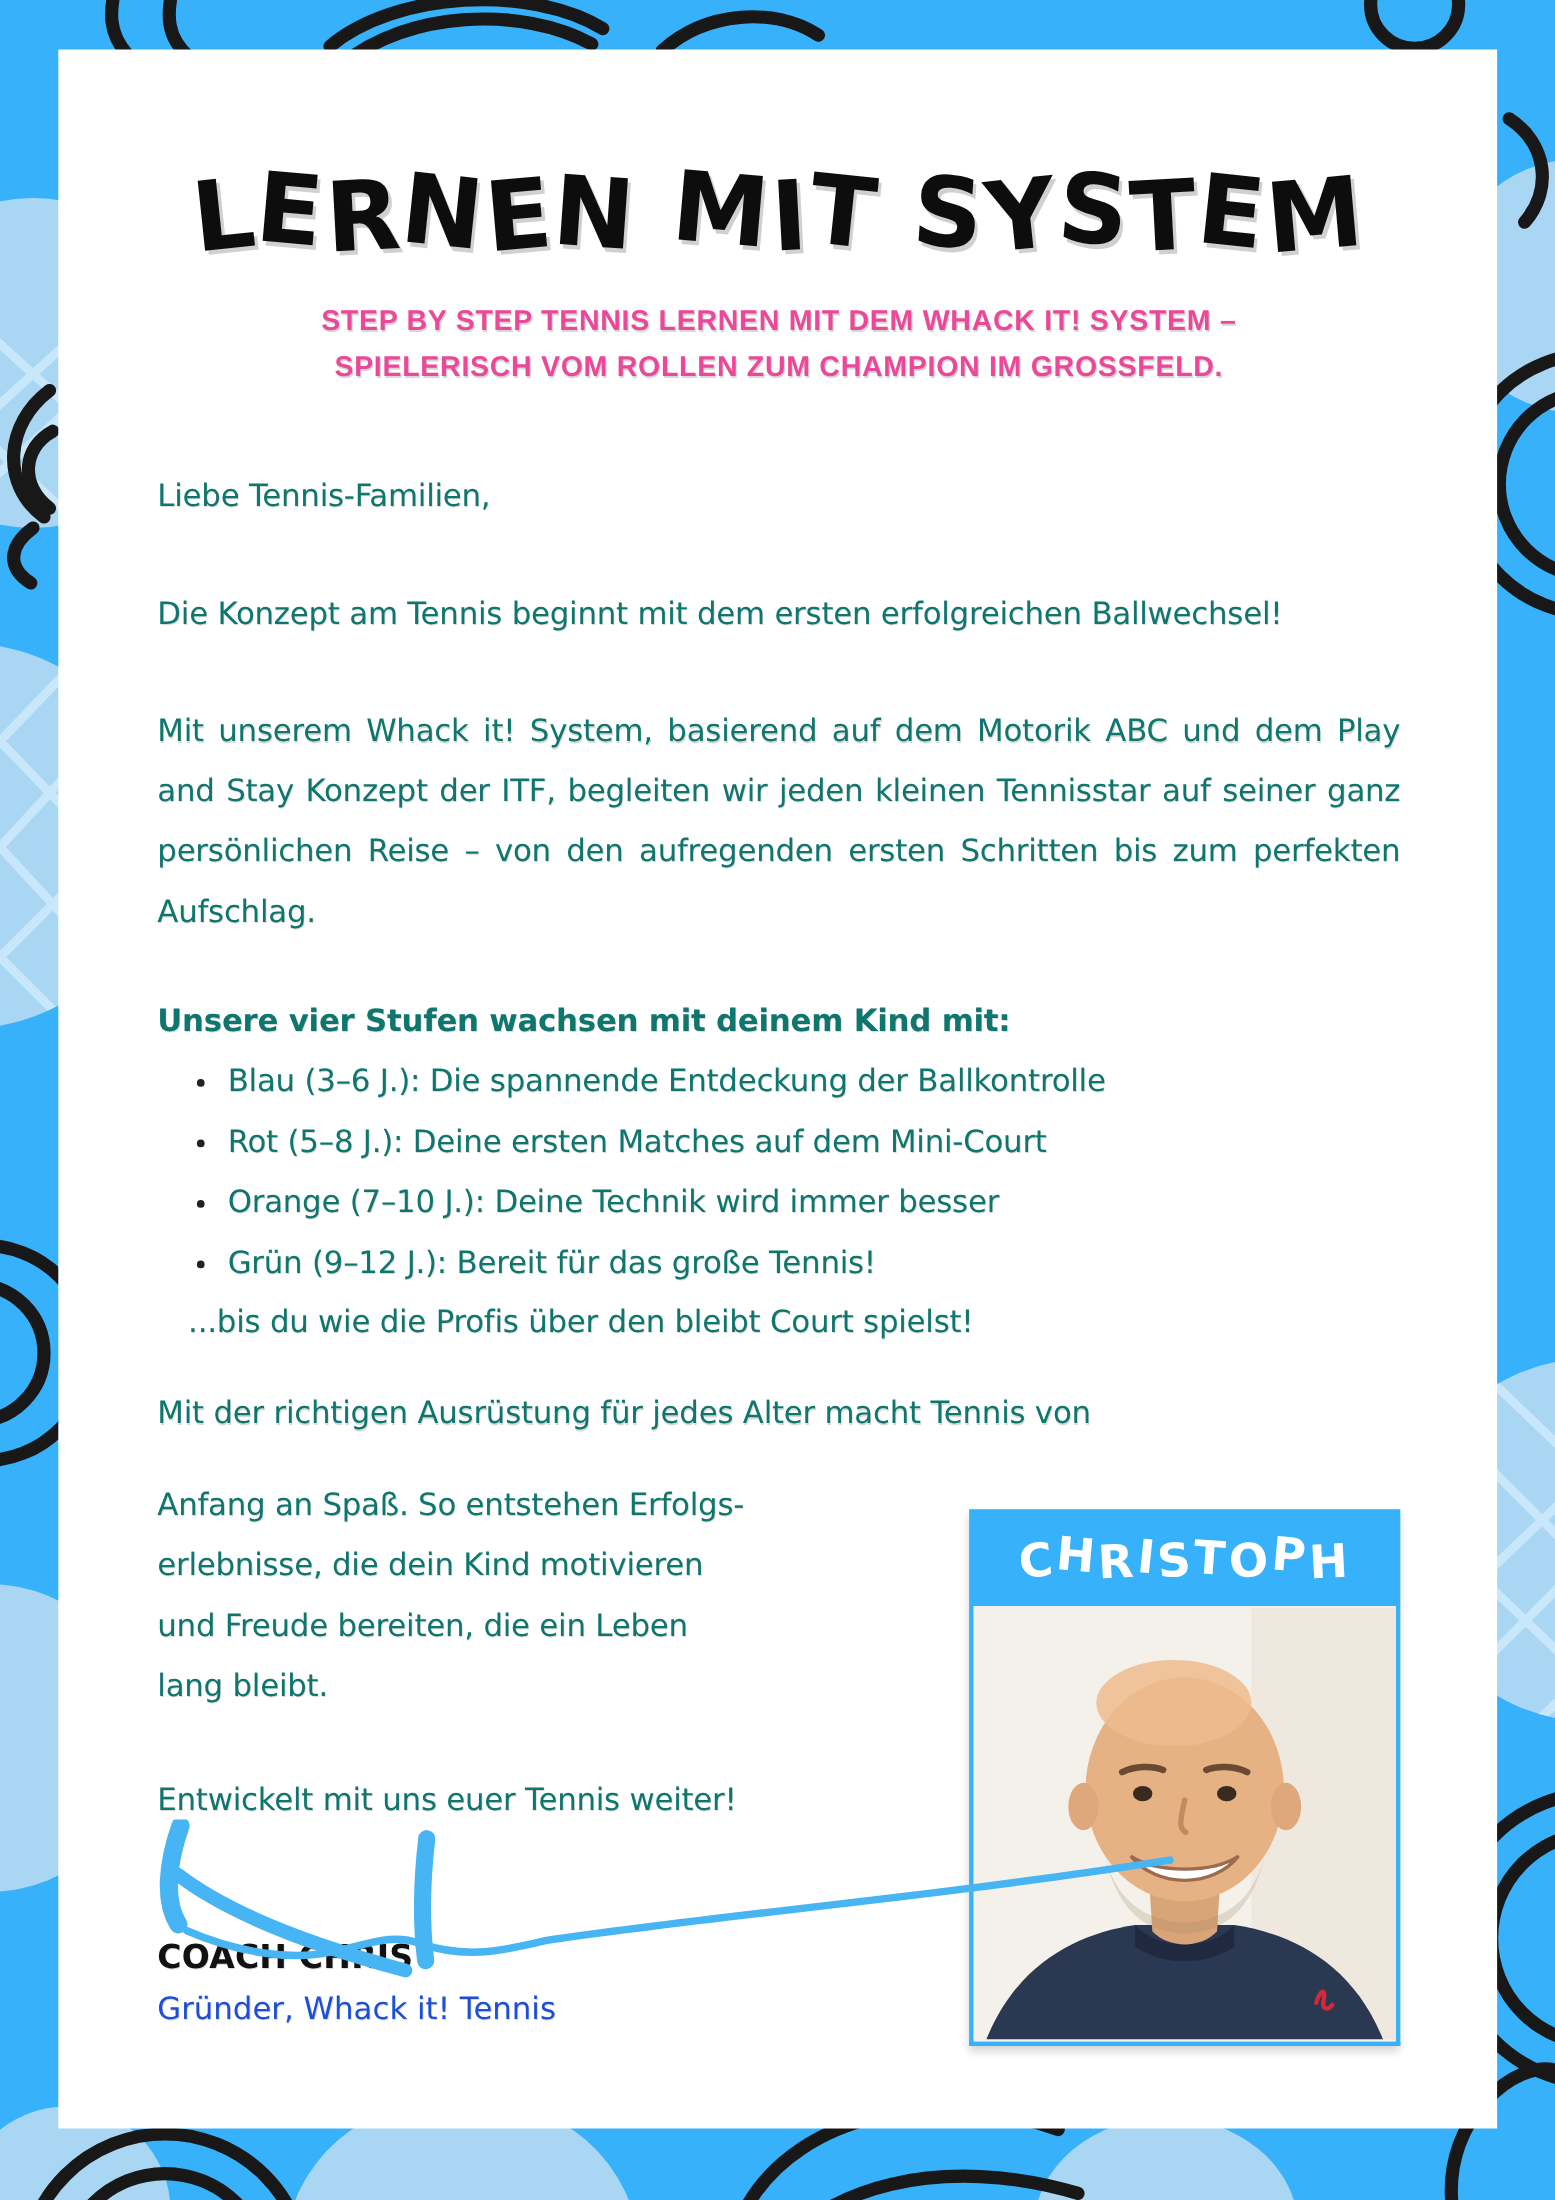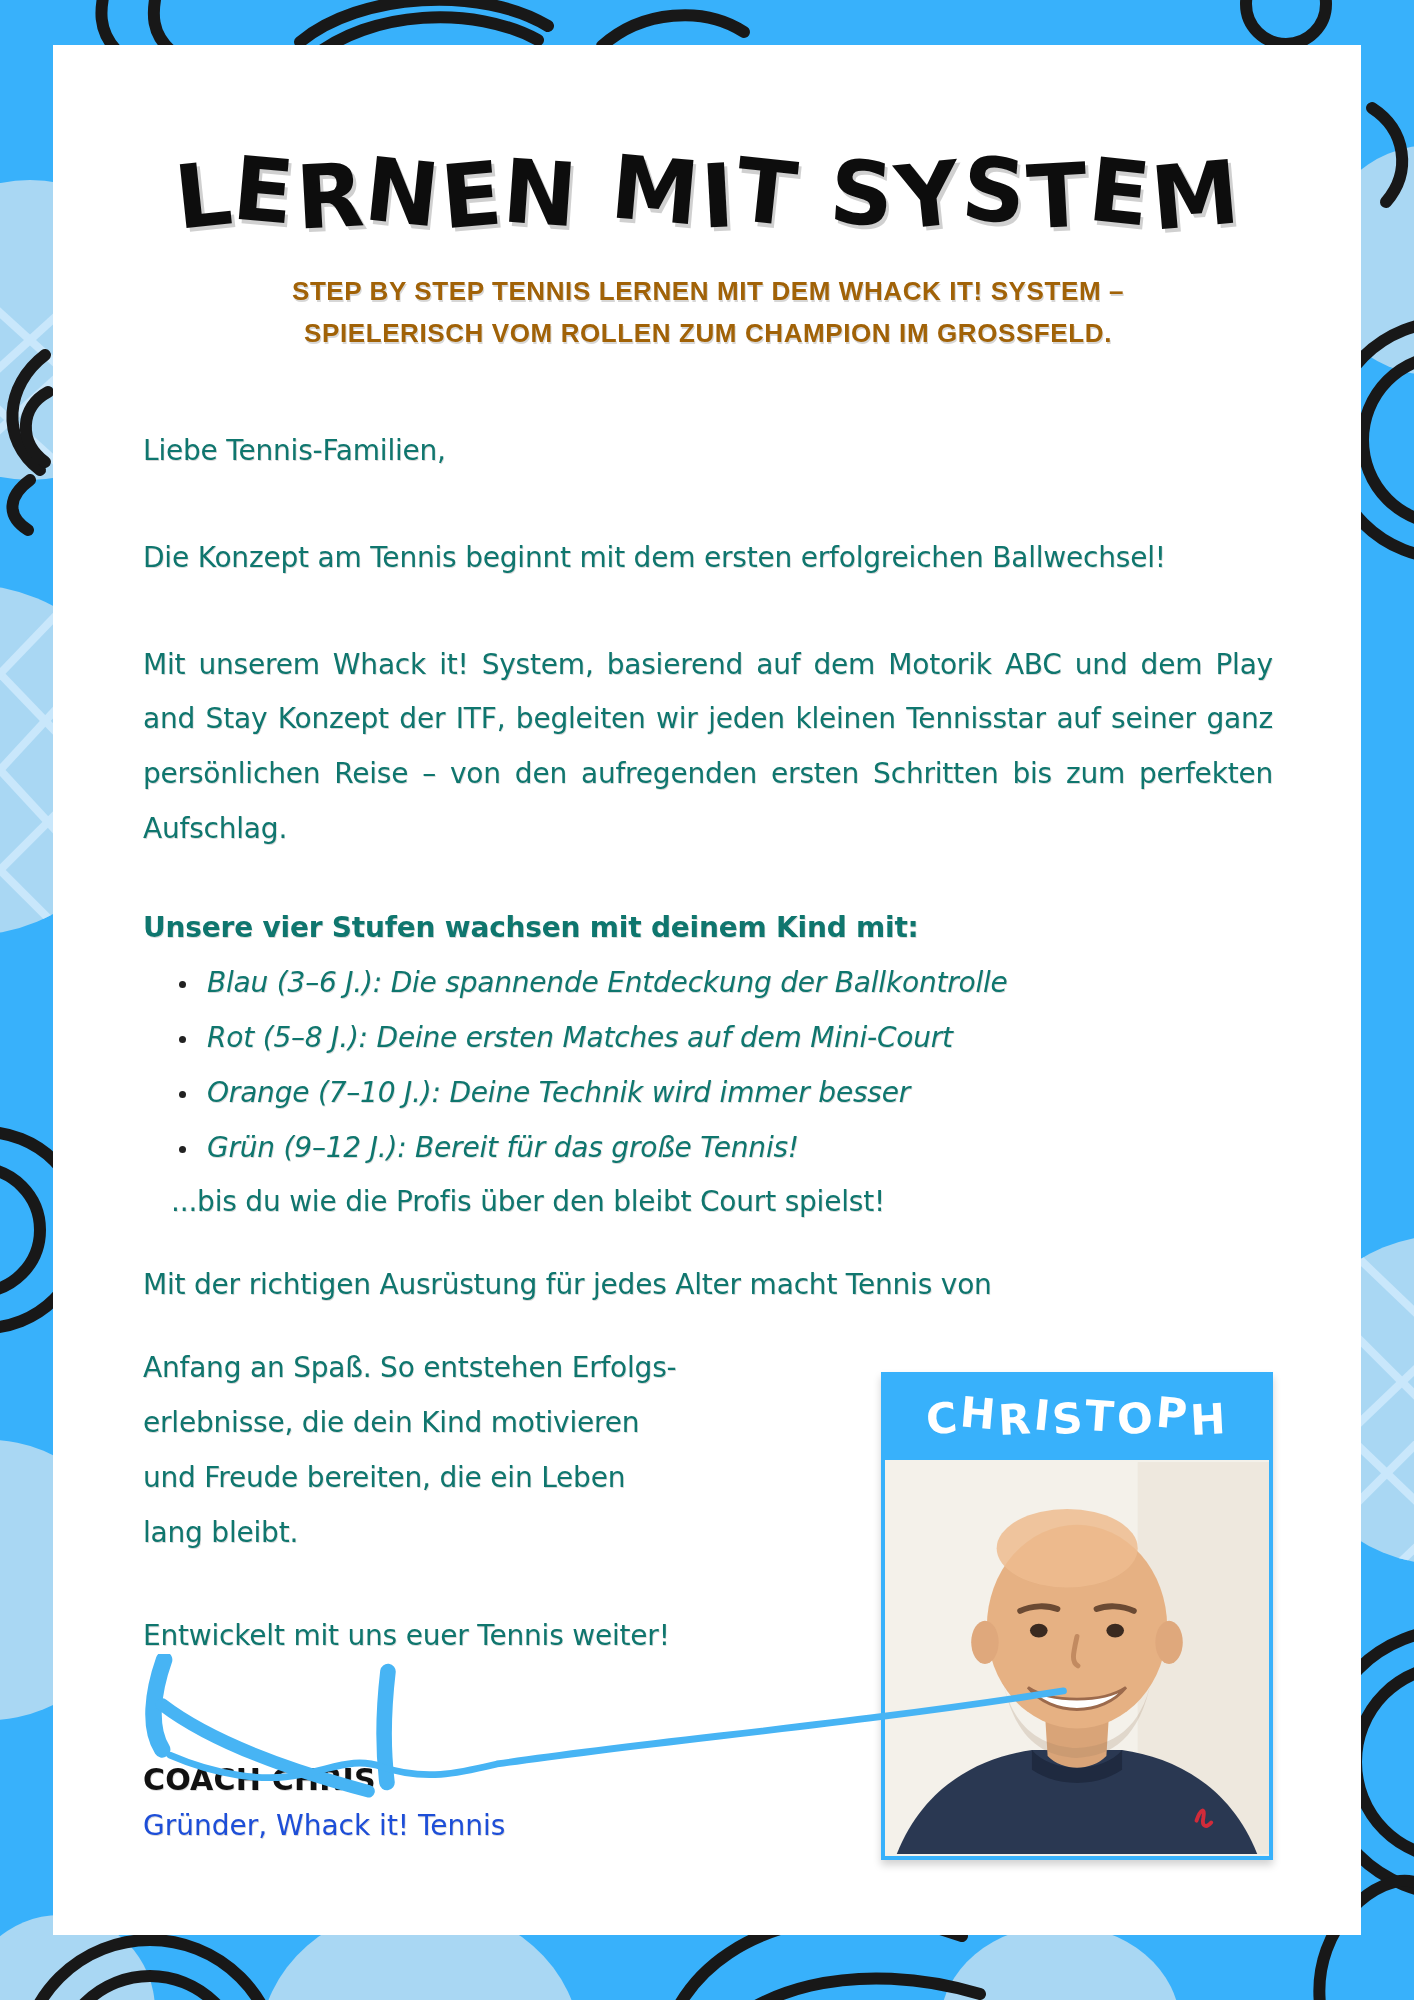--- a/index.html
+++ b/index.html
@@ -18,30 +18,30 @@
   .content{padding:100px 88px 0 90px;position:relative;height:100%;box-sizing:border-box;}
   
   .title{
     text-align:center;font-weight:700;font-size:88px;line-height:1.12;
     color:#0d0d0d;letter-spacing:2px;margin:0;
     text-shadow:3px 4px 0 rgba(120,120,120,0.35);
     white-space:nowrap;
   }
   .subtitle{
     margin-top:26px;text-align:center;font-family:"Liberation Sans",sans-serif;
-    font-weight:700;font-size:26px;line-height:1.62;color:#a16207;
+    font-weight:700;font-size:26px;line-height:1.62;color:#ec4899;
     letter-spacing:0.6px;text-shadow:1px 2px 0 rgba(140,140,140,0.35);
   }
   
   .body-text{font-size:28px;line-height:1.96;color:#0f766e;letter-spacing:-0.2px;
     text-shadow:0.7px 1px 0 rgba(120,120,120,0.28);}
   .salutation{margin-top:70px;}
   .para{margin-top:52px;text-align:justify;}
   .stages-heading{margin-top:44px;font-weight:700;}
-  ul.stages{list-style:none;margin:0;padding:0;font-style:italic;}
+  ul.stages{list-style:none;margin:0;padding:0;}
   ul.stages li{position:relative;padding-left:64px;}
   ul.stages li::before{
     content:"";position:absolute;left:36px;top:25px;width:7px;height:7px;
     border-radius:50%;background:#222;
   }
   .stages-outro{margin-left:28px;}
   .equip-line1{margin-top:28px;text-align:justify;}
   .equip-rest{white-space:pre-line;width:660px;}
   .closing{margin-top:48px;}
   .signature{margin-top:-10px;margin-left:-12px;width:985px;height:146px;position:relative;z-index:3;}

